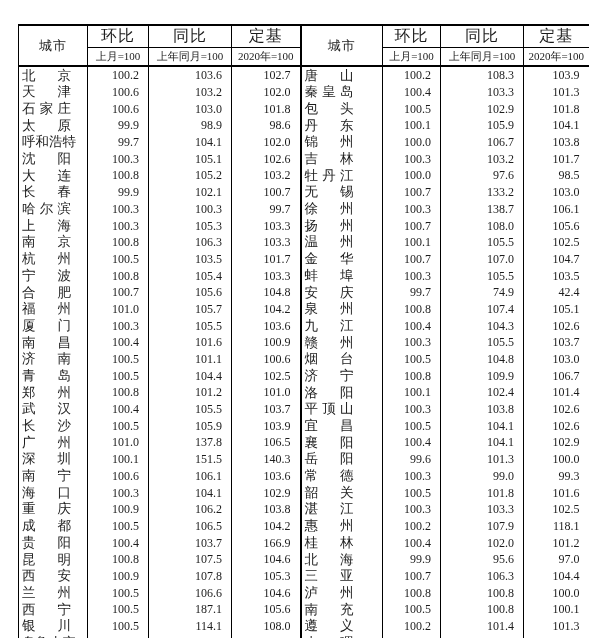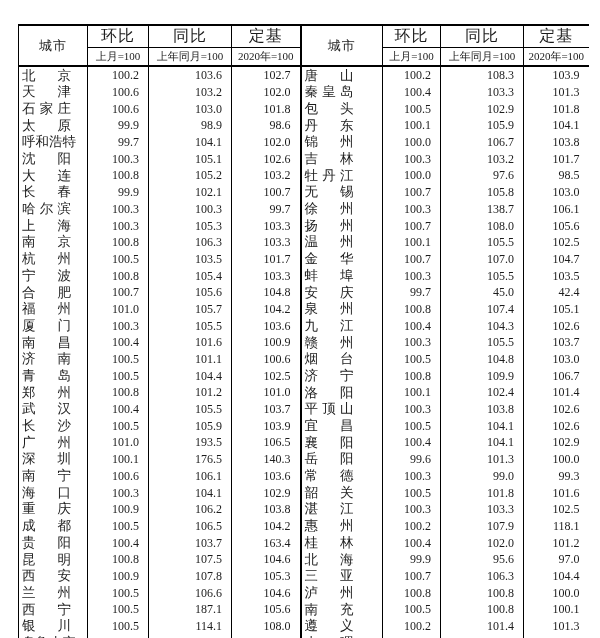--- a/index.html
+++ b/index.html
@@ -124,21 +124,21 @@
           <td class="num">97.6</td>
           <td class="num">98.5</td>
         </tr>
         <tr>
           <td class="city"><span class="city-name">长春</span></td>
           <td class="num">99.9</td>
           <td class="num">102.1</td>
           <td class="num">100.7</td>
           <td class="city sep"><span class="city-name">无锡</span></td>
           <td class="num">100.7</td>
-          <td class="num">105.8</td>
+          <td class="num">133.2</td>
           <td class="num">103.0</td>
         </tr>
         <tr>
           <td class="city"><span class="city-name">哈尔滨</span></td>
           <td class="num">100.3</td>
           <td class="num">100.3</td>
           <td class="num">99.7</td>
           <td class="city sep"><span class="city-name">徐州</span></td>
           <td class="num">100.3</td>
           <td class="num">138.7</td>
@@ -184,21 +184,21 @@
           <td class="num">105.5</td>
           <td class="num">103.5</td>
         </tr>
         <tr>
           <td class="city"><span class="city-name">合肥</span></td>
           <td class="num">100.7</td>
           <td class="num">105.6</td>
           <td class="num">104.8</td>
           <td class="city sep"><span class="city-name">安庆</span></td>
           <td class="num">99.7</td>
-          <td class="num">45.0</td>
+          <td class="num">74.9</td>
           <td class="num">42.4</td>
         </tr>
         <tr>
           <td class="city"><span class="city-name">福州</span></td>
           <td class="num">101.0</td>
           <td class="num">105.7</td>
           <td class="num">104.2</td>
           <td class="city sep"><span class="city-name">泉州</span></td>
           <td class="num">100.8</td>
           <td class="num">107.4</td>
@@ -270,31 +270,31 @@
           <td class="num">105.9</td>
           <td class="num">103.9</td>
           <td class="city sep"><span class="city-name">宜昌</span></td>
           <td class="num">100.5</td>
           <td class="num">104.1</td>
           <td class="num">102.6</td>
         </tr>
         <tr>
           <td class="city"><span class="city-name">广州</span></td>
           <td class="num">101.0</td>
-          <td class="num">193.5</td>
+          <td class="num">137.8</td>
           <td class="num">106.5</td>
           <td class="city sep"><span class="city-name">襄阳</span></td>
           <td class="num">100.4</td>
           <td class="num">104.1</td>
           <td class="num">102.9</td>
         </tr>
         <tr>
           <td class="city"><span class="city-name">深圳</span></td>
           <td class="num">100.1</td>
-          <td class="num">176.5</td>
+          <td class="num">151.5</td>
           <td class="num">140.3</td>
           <td class="city sep"><span class="city-name">岳阳</span></td>
           <td class="num">99.6</td>
           <td class="num">101.3</td>
           <td class="num">100.0</td>
         </tr>
         <tr>
           <td class="city"><span class="city-name">南宁</span></td>
           <td class="num">100.6</td>
           <td class="num">106.1</td>
@@ -331,21 +331,21 @@
           <td class="num">104.2</td>
           <td class="city sep"><span class="city-name">惠州</span></td>
           <td class="num">100.2</td>
           <td class="num">107.9</td>
           <td class="num">118.1</td>
         </tr>
         <tr>
           <td class="city"><span class="city-name">贵阳</span></td>
           <td class="num">100.4</td>
           <td class="num">103.7</td>
-          <td class="num">163.4</td>
+          <td class="num">166.9</td>
           <td class="city sep"><span class="city-name">桂林</span></td>
           <td class="num">100.4</td>
           <td class="num">102.0</td>
           <td class="num">101.2</td>
         </tr>
         <tr>
           <td class="city"><span class="city-name">昆明</span></td>
           <td class="num">100.8</td>
           <td class="num">107.5</td>
           <td class="num">104.6</td>

